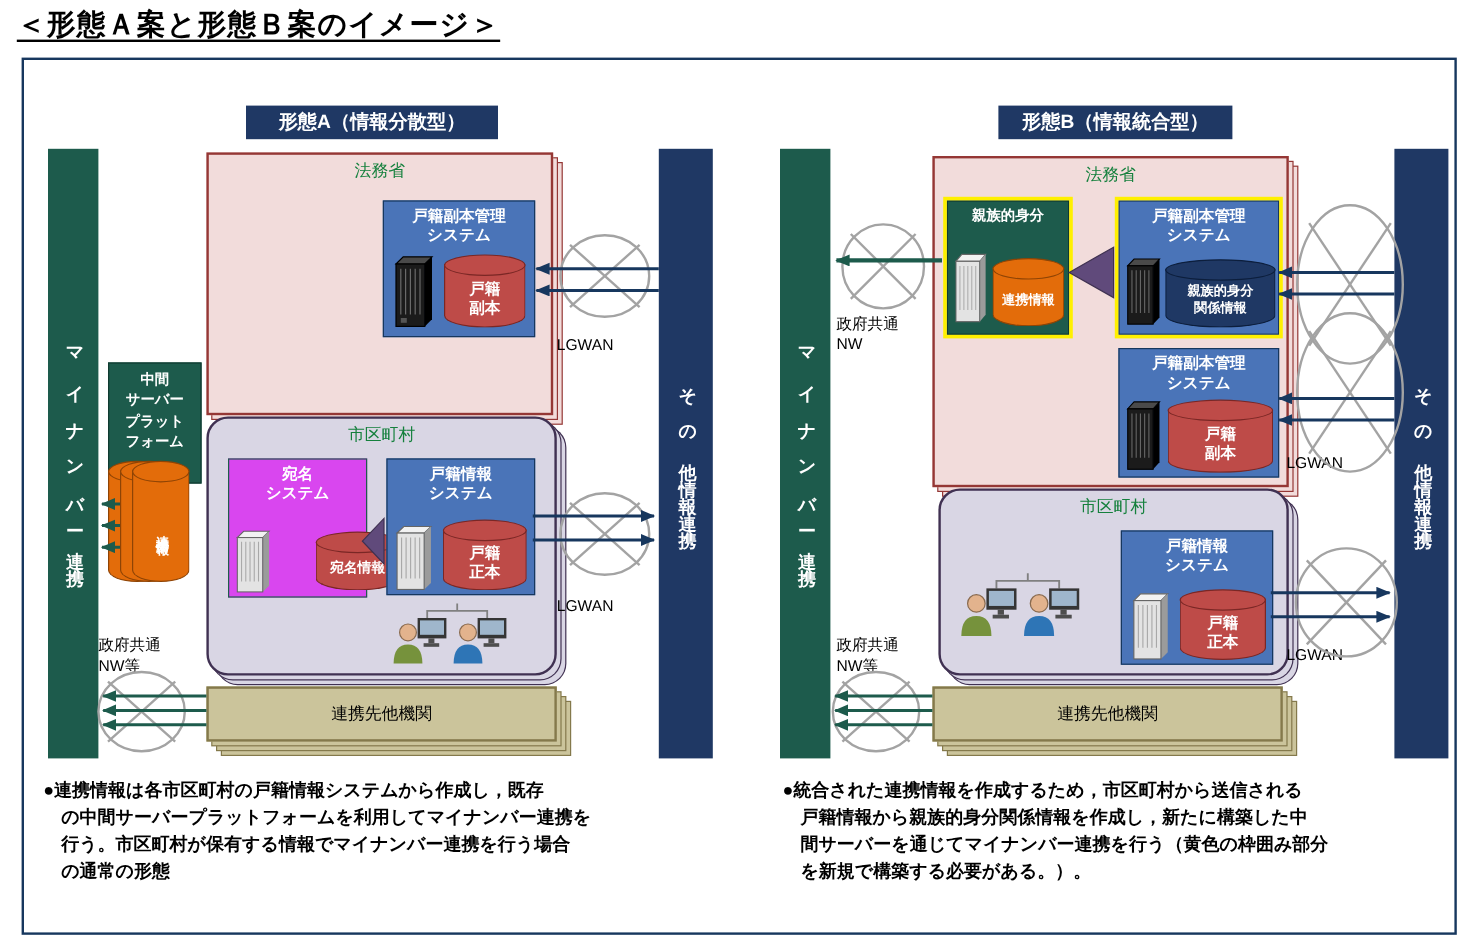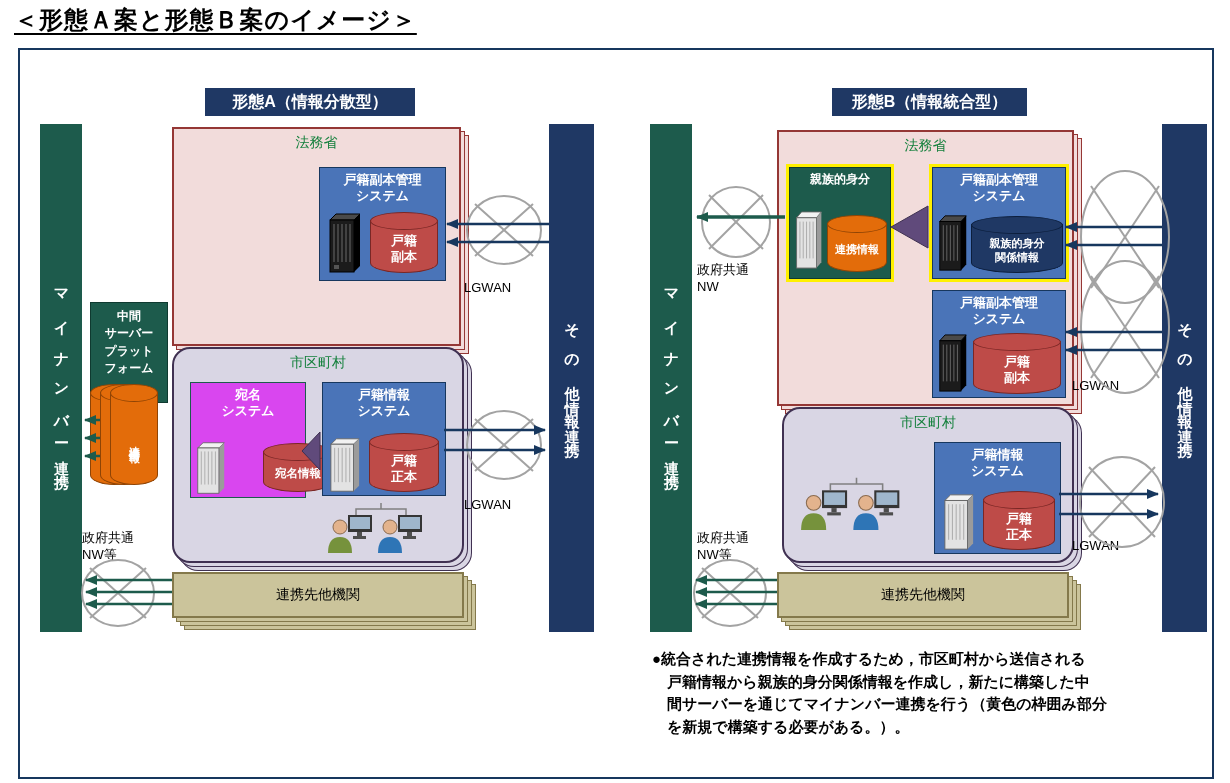--- a/index.html
+++ b/index.html
@@ -373,17 +373,21 @@
       <g stroke="#1D5B4C">
         <line x1="138" y1="97" x2="50" y2="97" stroke-width="3.5" marker-end="url(#arrGreenB)"></line>
         <line x1="130" y1="460" x2="49" y2="460" stroke-width="2.5" marker-end="url(#arrGreenB)"></line>
         <line x1="130" y1="472" x2="49" y2="472" stroke-width="2.5" marker-end="url(#arrGreenB)"></line>
         <line x1="130" y1="484" x2="49" y2="484" stroke-width="2.5" marker-end="url(#arrGreenB)"></line>
       </g>
       <polygon points="244,107 281,86 281,128" fill="#604A7B" stroke="#3F3151"></polygon>
     </svg>
   </div>
 
+  <div class="note" style="left:16px;top:598px;width:592px;">●連携情報は各市区町村の戸籍情報システムから作成し，既存
+の中間サーバープラットフォームを利用してマイナンバー連携を
+行う。市区町村が保有する情報でマイナンバー連携を行う場合
+の通常の形態</div>
   <div class="note" style="left:632px;top:598px;width:580px;">●統合された連携情報を作成するため，市区町村から送信される
 戸籍情報から親族的身分関係情報を作成し，新たに構築した中
 間サーバーを通じてマイナンバー連携を行う（黄色の枠囲み部分
 を新規で構築する必要がある。）。</div>
 </div>
 
 </body></html>

